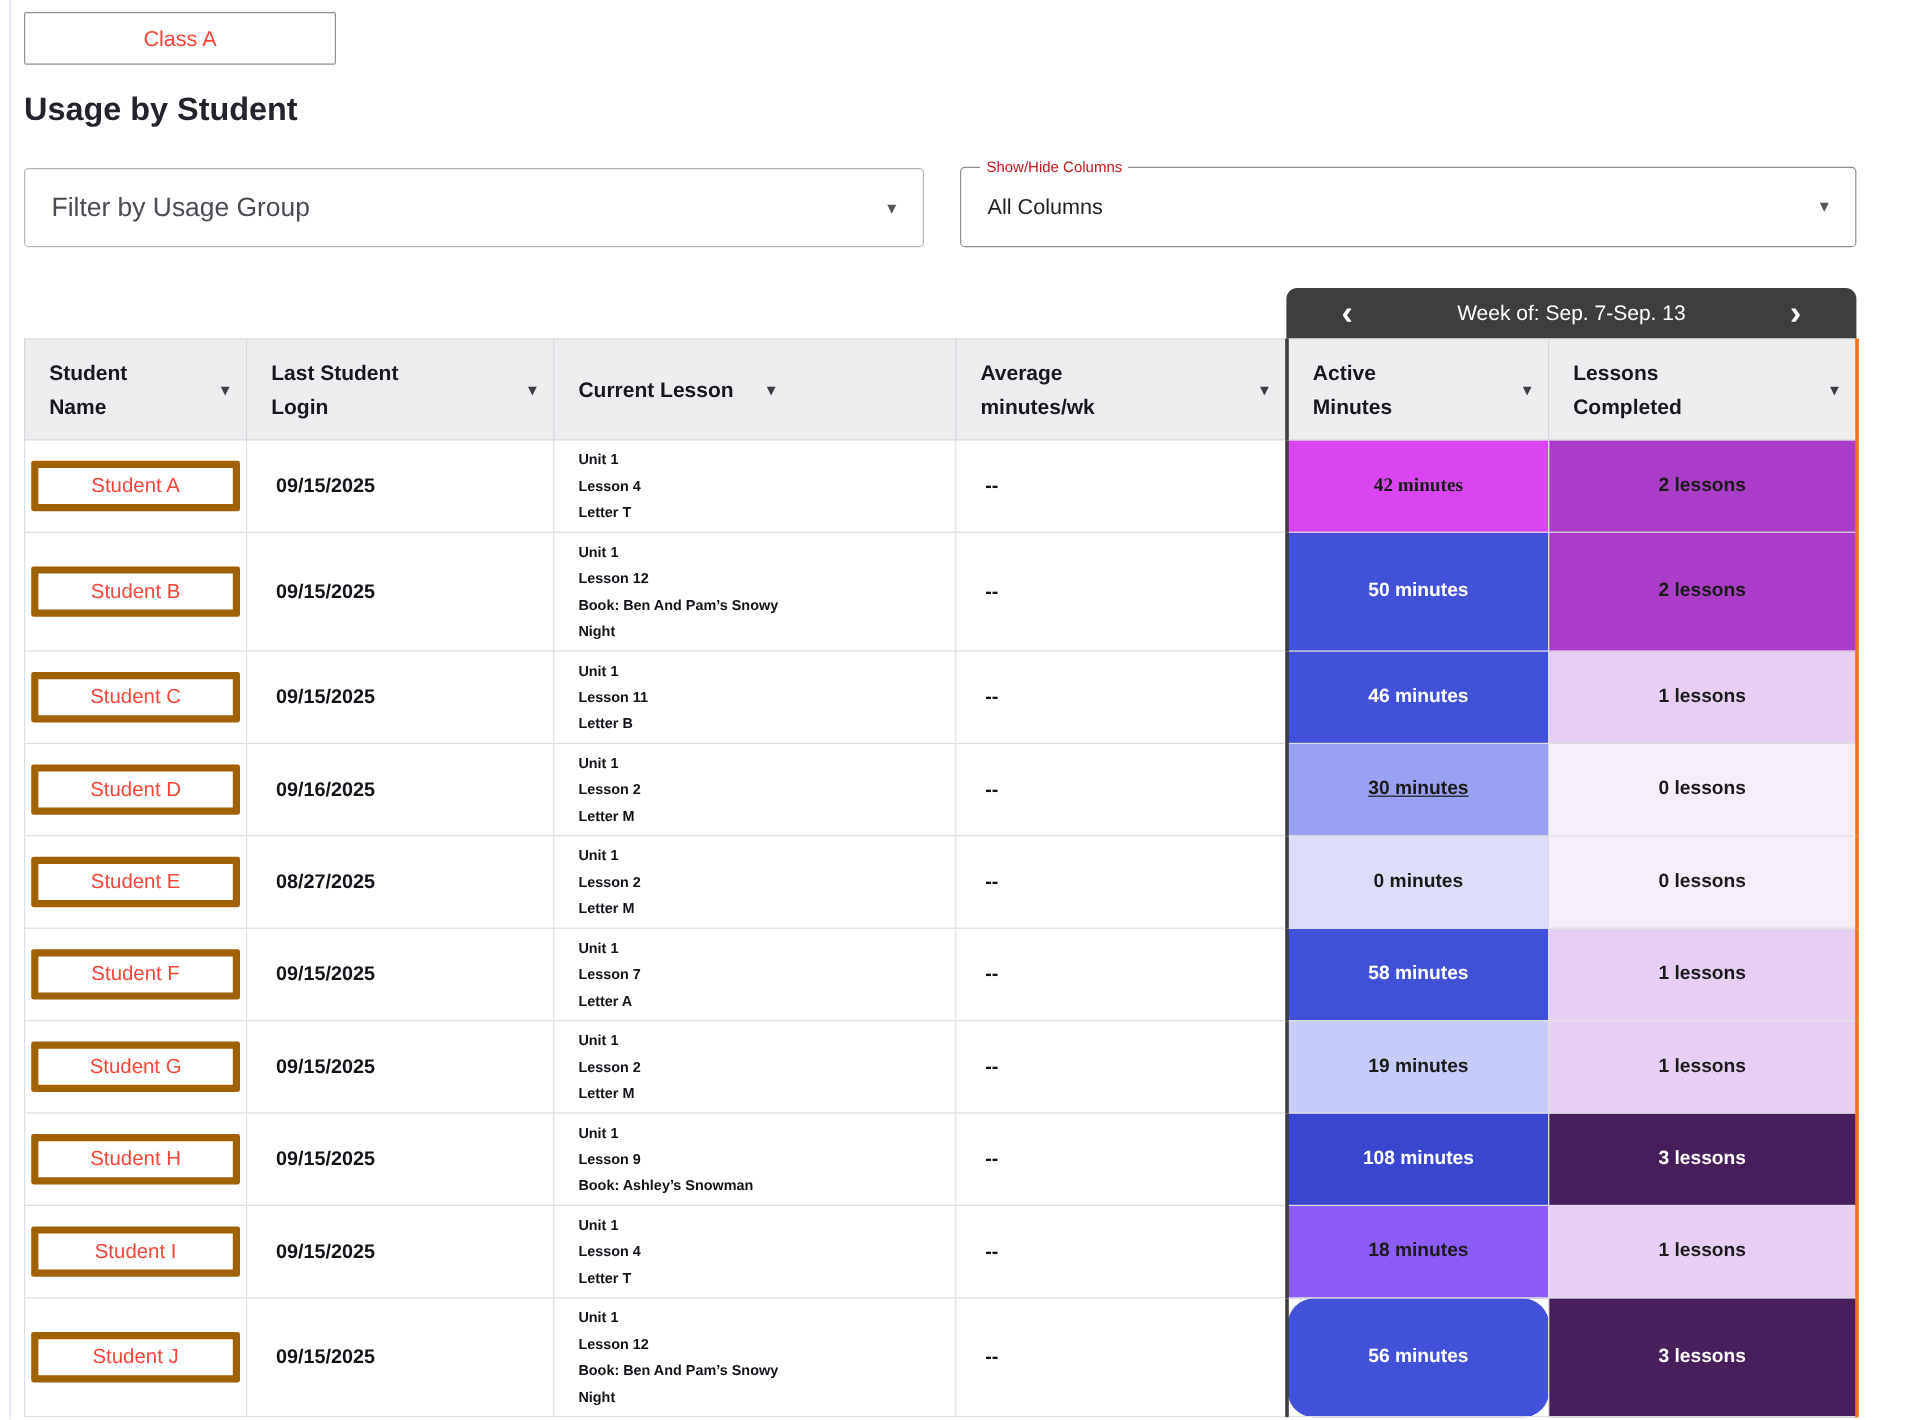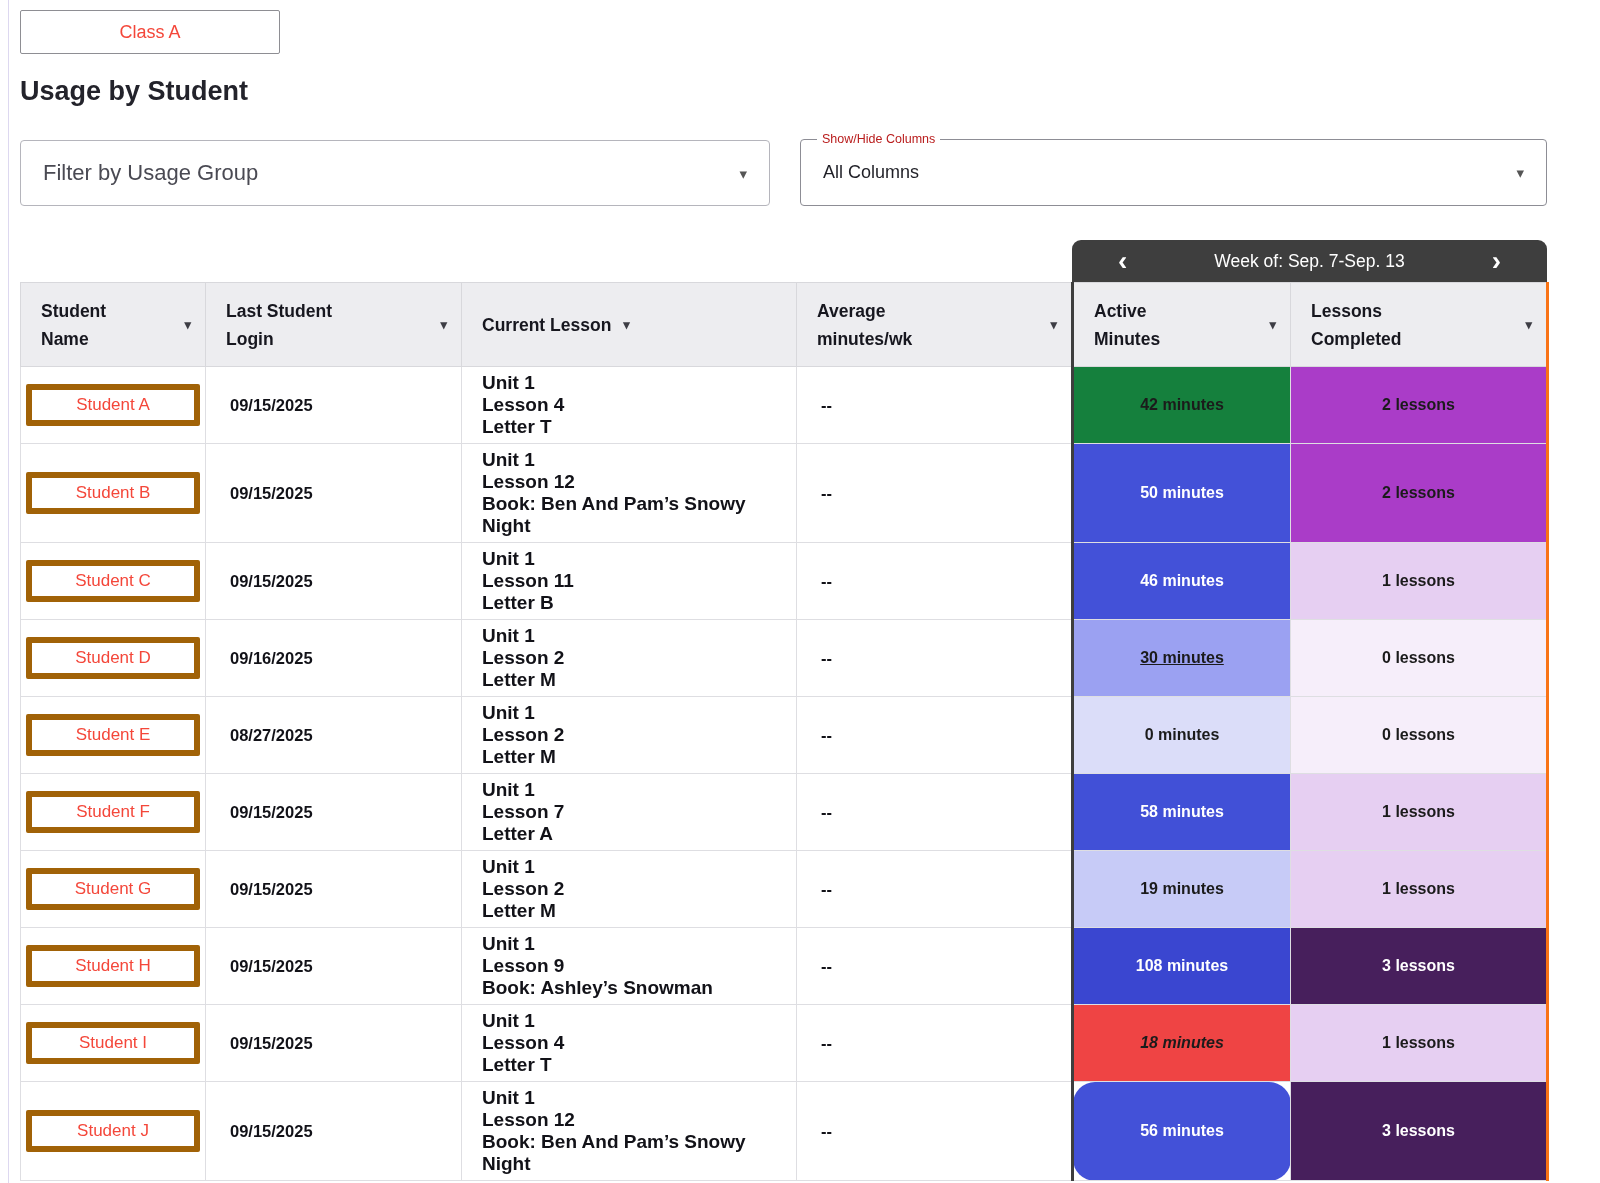--- a/index.html
+++ b/index.html
@@ -102,21 +102,21 @@
   }
   th {
     background: #ededf0;
     height: 84px;
     border: 1px solid #d8d8dc;
     padding: 0 14px 0 20px;
     text-align: left;
     vertical-align: middle;
   }
   .th-inner { display: flex; align-items: center; justify-content: space-between; }
-  .th-inner.compact { justify-content: flex-start; gap: 12px; }
+  .th-inner.compact { justify-content: flex-start; gap: 28px; }
   .th-label {
     font-size: 17.5px; font-weight: 700; color: #17171f;
     white-space: pre-line; line-height: 1.6;
   }
   .sort-caret { color: #3d3d44; font-size: 13px; cursor: pointer; }
 
   td { border: 1px solid #dedee2; vertical-align: middle; background: #fff; }
   .td-student { padding: 0; }
   .student-btn {
     display: block;
@@ -126,21 +126,21 @@
     border: 6px solid #a16207;
     border-radius: 2px;
     color: #f4473a;
     font-size: 17px;
     font-family: "Liberation Sans", sans-serif;
     cursor: pointer;
   }
   .td-login  { padding-left: 24px; font-weight: 700; font-size: 16.5px; color: #121218; }
   .td-lesson {
     padding: 5px 20px;
-    font-weight: 700; font-size: 19px; color: #121218;
+    font-weight: 700; font-size: 12px; color: #121218;
     line-height: 22px;
     white-space: pre-line;
   }
   .td-avg { padding-left: 24px; font-weight: 700; font-size: 16.5px; color: #121218; }
   .td-active, .td-lessons {
     text-align: center;
     font-weight: 700;
     font-size: 16px;
   }
   .td-active, th.col-active { border-left: 3px solid #3e3e3e; }
@@ -231,21 +231,21 @@
 
       <tr>
         <td class="td-student">
             <button class="student-btn">Student A</button>
           </td>
         <td class="td-login">09/15/2025</td>
         <td class="td-lesson">Unit 1
 Lesson 4
 Letter T</td>
         <td class="td-avg">--</td>
-        <td class="td-active" style="background-color: #15803d; color: rgb(27, 27, 27);">42 minutes</td>
+        <td class="td-active" style="background-color: #d946ef; color: rgb(27, 27, 27); font-family: Liberation Serif, serif;">42 minutes</td>
         <td class="td-lessons" style="background-color: rgb(170, 60, 200); color: rgb(27, 27, 27);">2 lessons</td>
       </tr>
 
       <tr>
         <td class="td-student">
             <button class="student-btn">Student B</button>
           </td>
         <td class="td-login">09/15/2025</td>
         <td class="td-lesson">Unit 1
 Lesson 12
@@ -336,21 +336,21 @@
 
       <tr>
         <td class="td-student">
             <button class="student-btn">Student I</button>
           </td>
         <td class="td-login">09/15/2025</td>
         <td class="td-lesson">Unit 1
 Lesson 4
 Letter T</td>
         <td class="td-avg">--</td>
-        <td class="td-active" style="background-color: #ef4444; color: rgb(27, 27, 27); font-style: italic;">18 minutes</td>
+        <td class="td-active" style="background-color: #8b5cf6; color: rgb(27, 27, 27);">18 minutes</td>
         <td class="td-lessons" style="background-color: rgb(230, 207, 242); color: rgb(27, 27, 27);">1 lessons</td>
       </tr>
 
       <tr>
         <td class="td-student">
             <button class="student-btn">Student J</button>
           </td>
         <td class="td-login">09/15/2025</td>
         <td class="td-lesson">Unit 1
 Lesson 12

